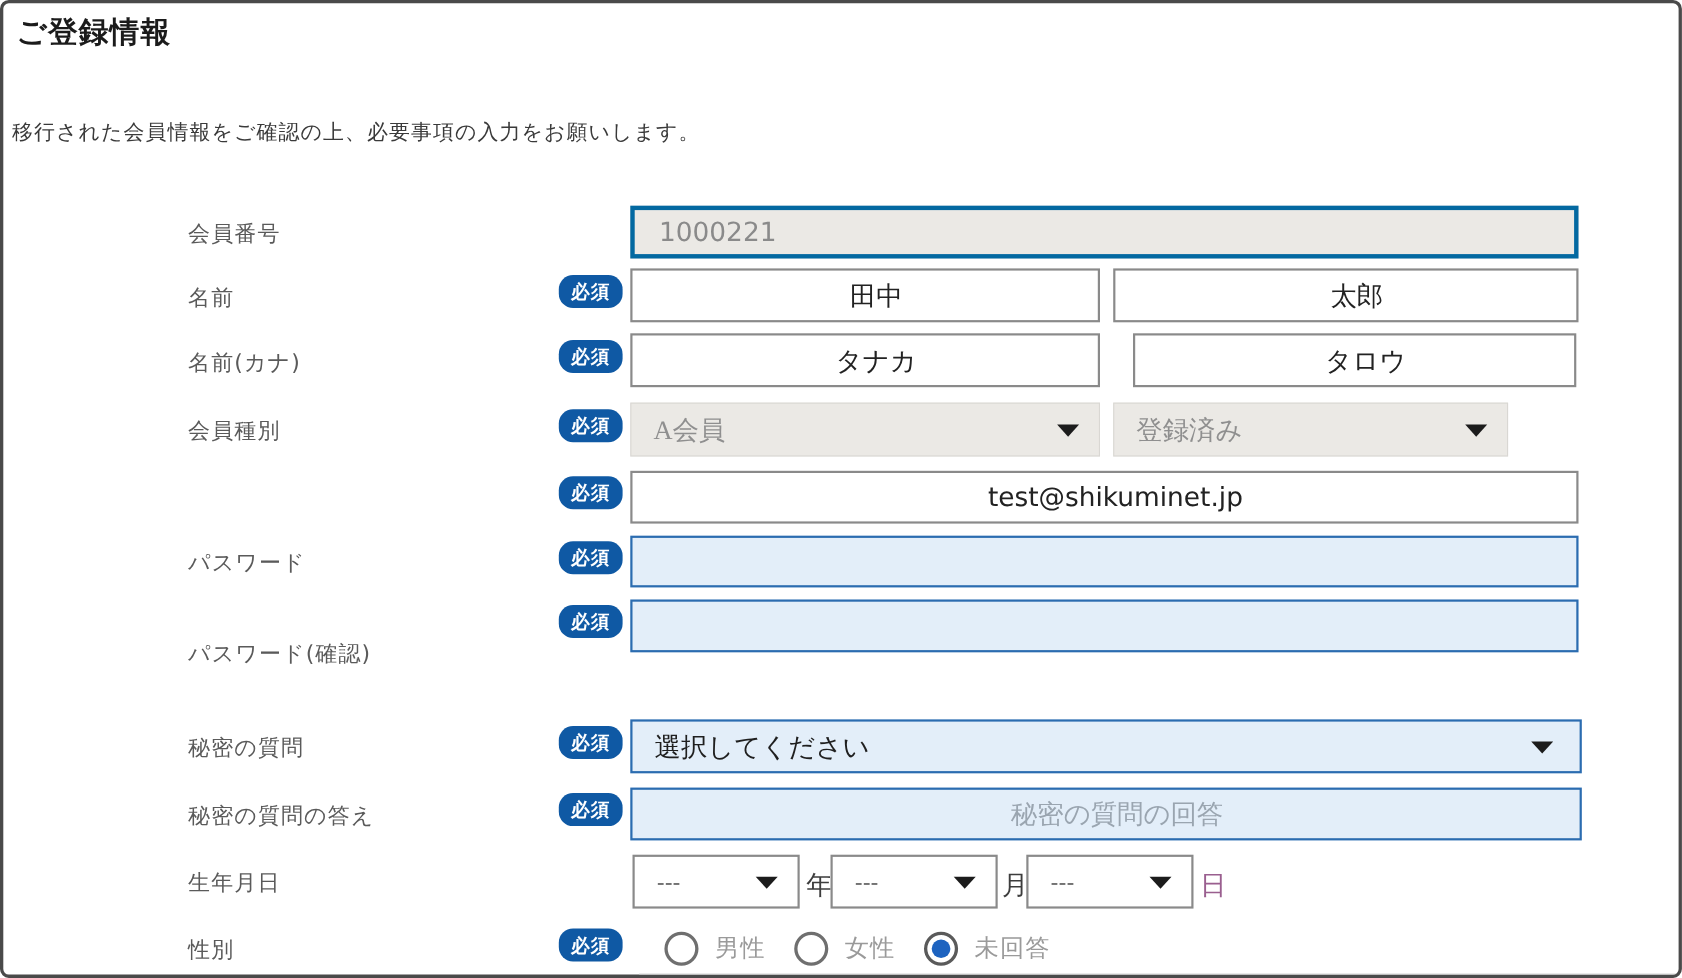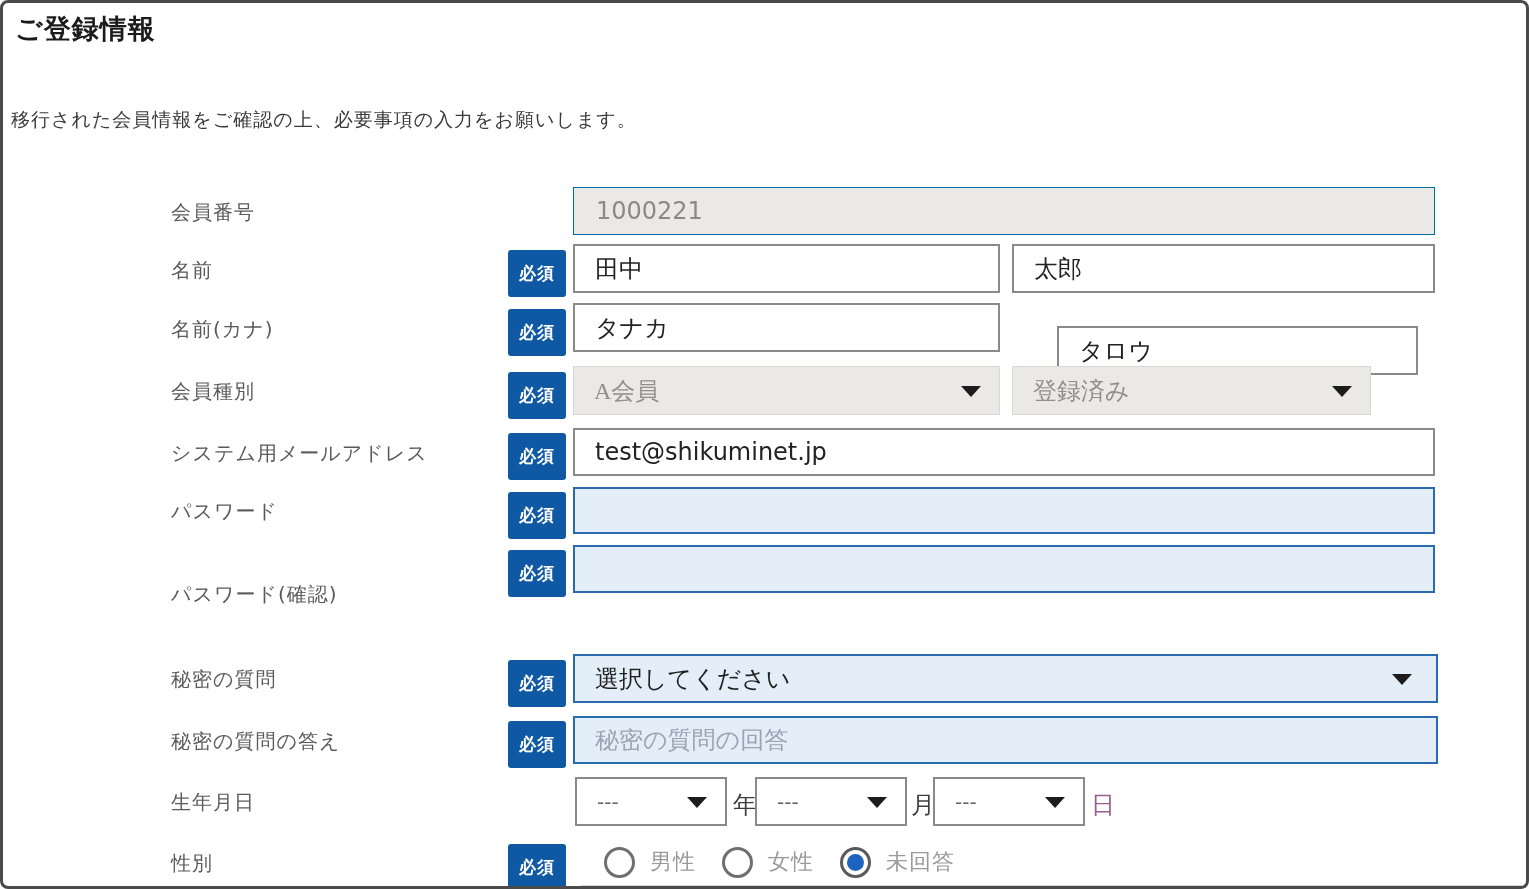--- a/index.html
+++ b/index.html
@@ -25,35 +25,35 @@
   }
   .page-subtitle{
     position:absolute;left:8px;top:104px;
     font-size:19px;color:#3a3a3a;letter-spacing:1px;
   }
   .row-label{
     position:absolute;left:168px;
     font-size:20px;color:#5a5a5a;letter-spacing:1px;white-space:nowrap;
   }
   .badge{
-    position:absolute;left:505px;width:58px;height:47px;
-    background:var(--badge-bg);color:#fff;border-radius:3px;
+    position:absolute;left:505px;width:58px;height:30px;
+    background:var(--badge-bg);color:#fff;border-radius:13px;
     font-size:17px;font-weight:bold;letter-spacing:1px;
     display:flex;align-items:center;justify-content:center;
   }
   .txt-input{
     position:absolute;height:49px;
     border:2px solid #8a8a8a;background:#fff;border-radius:0;
     font-family:inherit;font-size:24px;color:#222;
-    padding:0 0 0 20px;outline:none;
+    padding:0 0 0 20px;outline:none;text-align:center;
   }
   .txt-input::placeholder{color:#9aa5b0;opacity:1;}
   .readonly-field{
     position:absolute;height:48px;
-    background:var(--readonly-bg);border:1px solid #0369a1;
+    background:var(--readonly-bg);border:4px solid #0369a1;
     font-size:24px;color:#8a8a8a;
     display:flex;align-items:center;padding-left:22px;
   }
   .blue{
     background:var(--focus-bg);border:2px solid var(--focus-border);
   }
   .select{
     position:absolute;height:49px;cursor:pointer;
     display:flex;align-items:center;padding-left:20px;
     font-size:24px;color:#222;
@@ -110,34 +110,33 @@
   </div>
 
   <div class="row-label" style="top:254px">名前</div>
   <div class="badge" style="top:247px">必須</div>
   <input class="txt-input" style="left: 570px; top: 241px; width: 427px;" type="text" value="田中">
   <input class="txt-input" style="left: 1009px; top: 241px; width: 423px;" type="text" value="太郎">
 
   <div class="row-label" style="top:313px">名前(カナ)</div>
   <div class="badge" style="top:306px">必須</div>
   <input class="txt-input" style="left: 570px; top: 300px; width: 427px;" type="text" value="タナカ">
-  <input class="txt-input" style="left: 1054px; top: 300px; width: 361px; margin-top: 23px;" type="text" value="タロウ">
+  <input class="txt-input" style="left: 1027px; top: 300px; width: 403px;" type="text" value="タロウ">
 
   <div class="row-label" style="top:375px">会員種別</div>
   <div class="badge" style="top:369px">必須</div>
   <div class="select gray" style="left:570px;top:363px;width:427px">
     <span>A会員</span>
     <span class="arrow"></span>
   </div>
   <div class="select gray" style="left:1009px;top:363px;width:359px">
     <span>登録済み</span>
     <span class="arrow"></span>
   </div>
 
-  <div class="row-label" style="top:437px">システム用メールアドレス</div>
   <div class="badge" style="top:430px">必須</div>
   <input class="txt-input" style="left: 570px; top: 425px; width: 862px; height: 48px;" type="text" value="test@shikuminet.jp">
 
   <div class="row-label" style="top:495px">パスワード</div>
   <div class="badge" style="top:489px">必須</div>
   <input class="txt-input blue" style="left: 570px; top: 484px; width: 862px; height: 47px;" type="password">
 
   <div class="row-label" style="top:578px">パスワード(確認)</div>
   <div class="badge" style="top:547px">必須</div>
   <input class="txt-input blue" style="left: 570px; top: 542px; width: 862px; height: 48px;" type="password">

